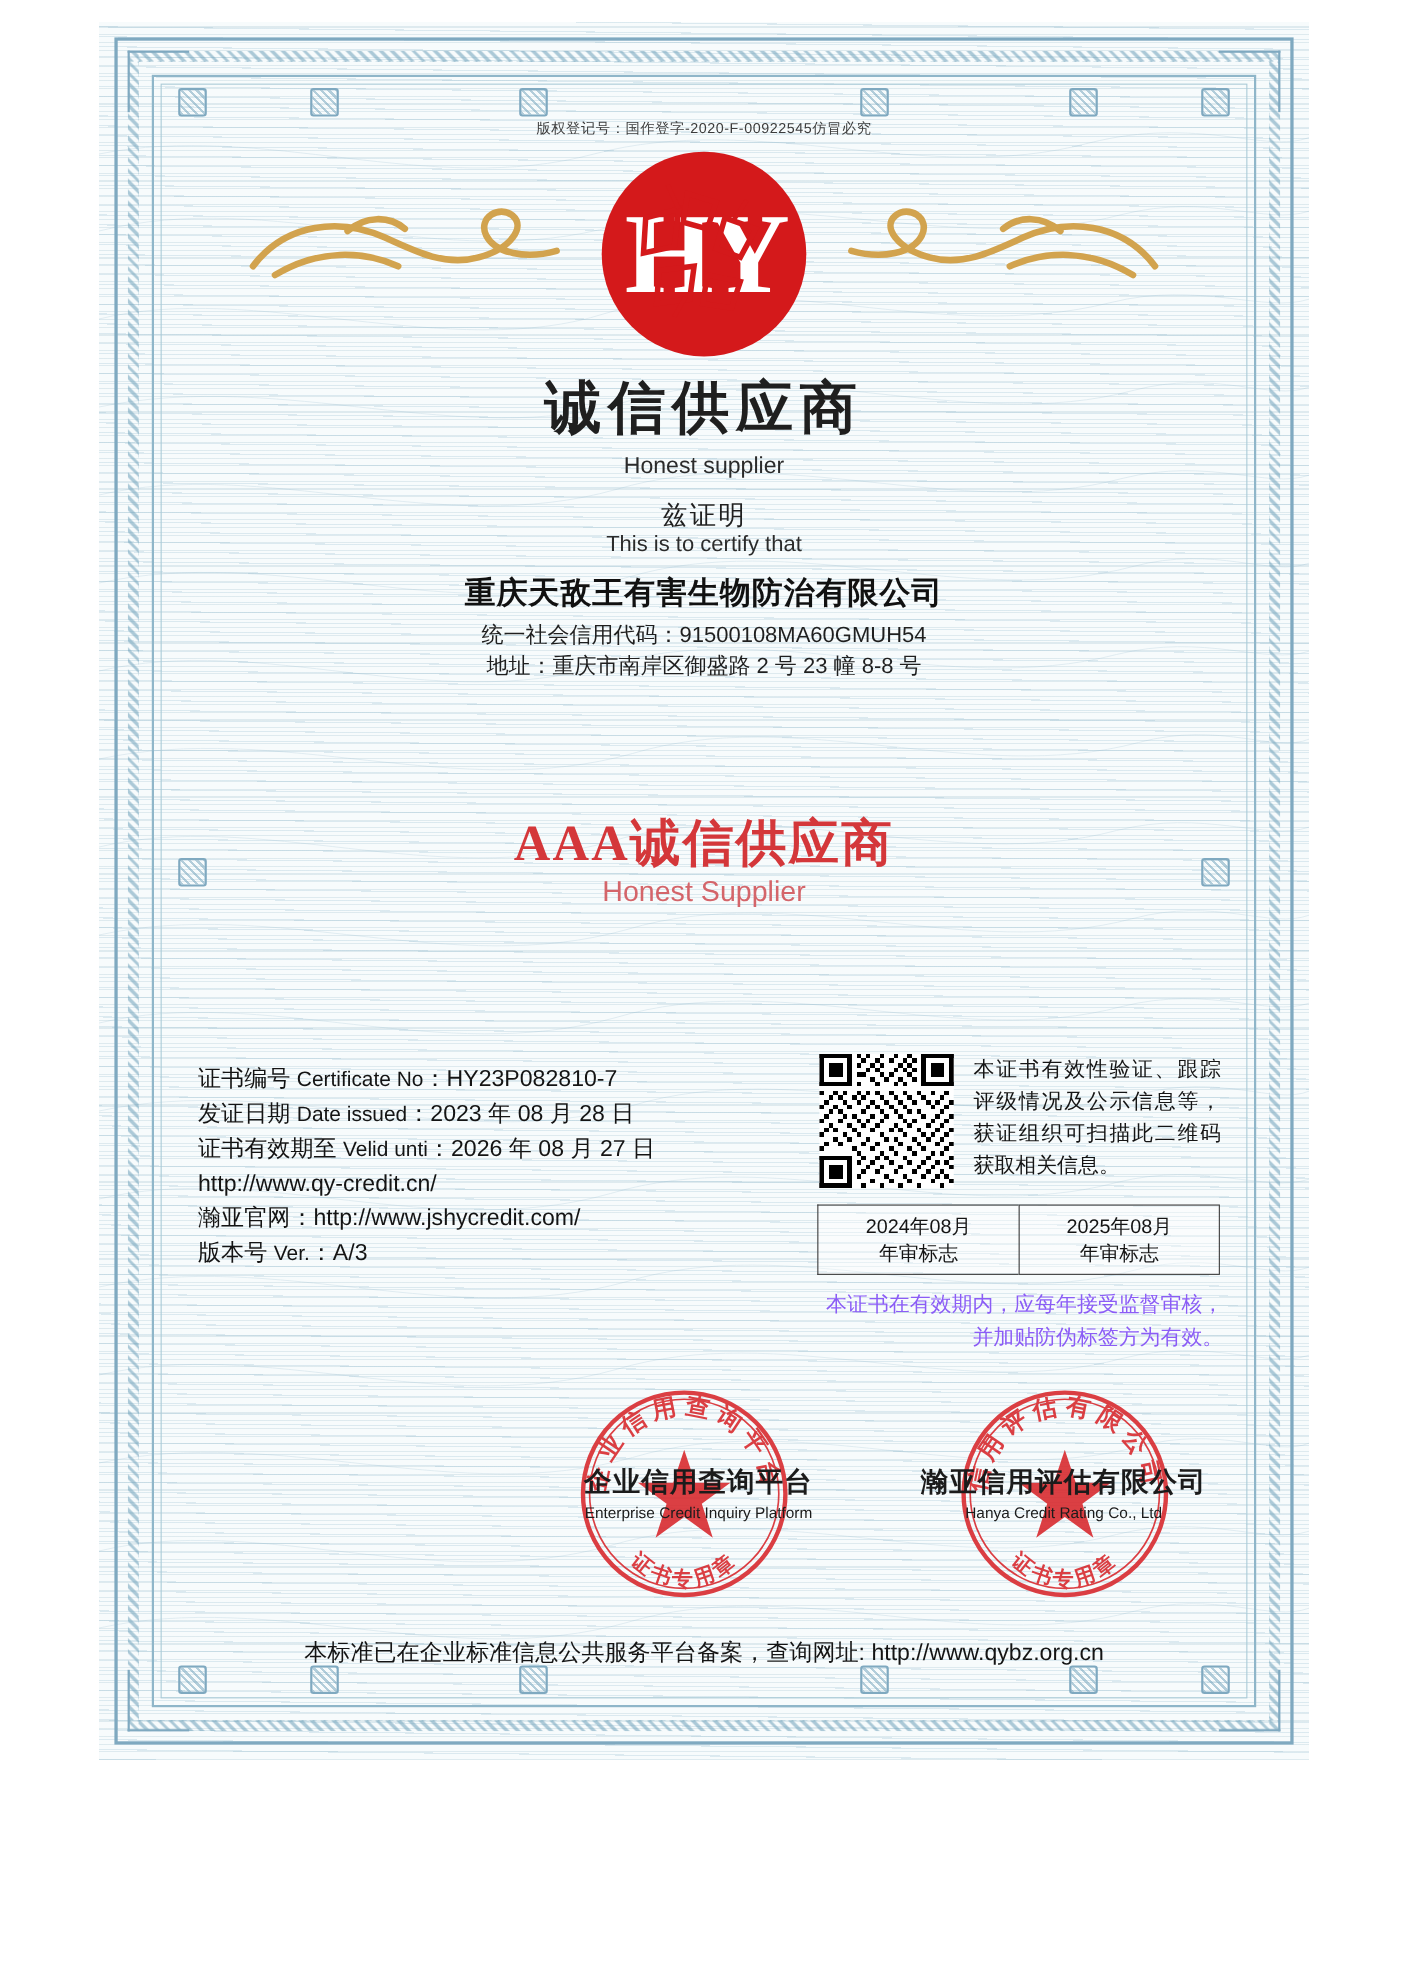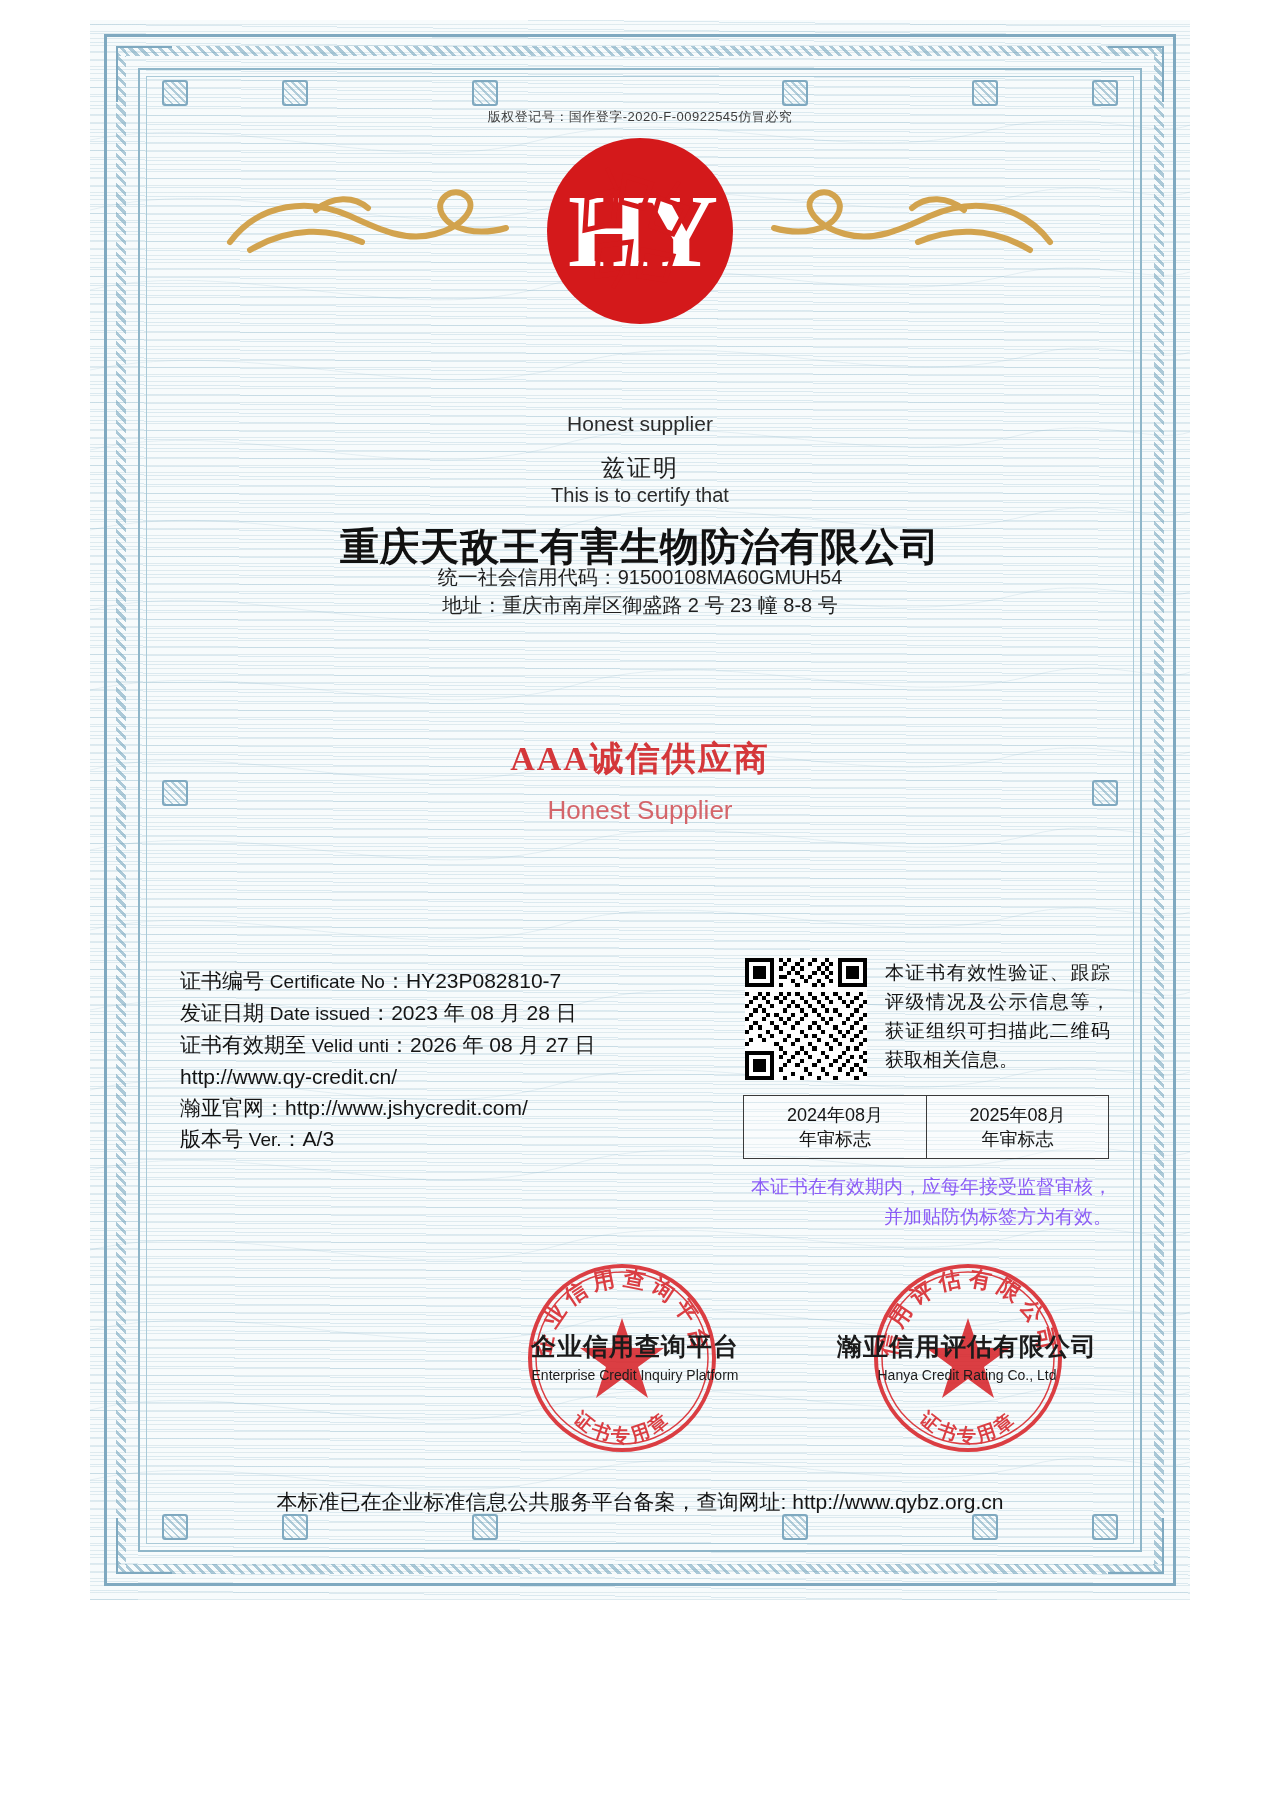--- a/index.html
+++ b/index.html
@@ -213,21 +213,21 @@
     width: 100%;
     text-align: center;
     font-size: 20px;
     color: #2b2b2b;
   }
   .company-name {
     position: absolute;
     top: 500px;
     width: 100%;
     text-align: center;
-    font-size: 39px;
+    font-size: 28px;
     font-weight: bold;
     color: #111111;
     letter-spacing: 1px;
   }
   .credit-code {
     position: absolute;
     top: 544px;
     width: 100%;
     text-align: center;
     font-size: 20px;
@@ -240,21 +240,21 @@
     text-align: center;
     font-size: 20px;
     color: #1f1f1f;
   }
 
   .award-cn {
     position: absolute;
     top: 716px;
     width: 100%;
     text-align: center;
-    font-size: 34px;
+    font-size: 46px;
     font-weight: bold;
     color: #d4373a;
     letter-spacing: 2px;
     font-family: "Liberation Serif", serif;
   }
   .award-en {
     position: absolute;
     top: 775px;
     width: 100%;
     text-align: center;
@@ -457,20 +457,21 @@
           </g>
           <g stroke="#d4191b" stroke-width="4" fill="none">
             <path d="M60,30 L70,52"></path>
             <path d="M132,44 L120,62"></path>
             <path d="M66,150 L76,132"></path>
           </g>
         </svg>
       </div>
     </div>
 
+    <div class="title-cn">诚信供应商</div>
     <div class="title-en">Honest supplier</div>
     <div class="certify-cn">兹证明</div>
     <div class="certify-en">This is to certify that</div>
     <div class="company-name">重庆天敌王有害生物防治有限公司</div>
     <div class="credit-code">
       <span>统一社会信用代码：</span><span>91500108MA60GMUH54</span>
     </div>
     <div class="address">
       <span>地址：</span><span>重庆市南岸区御盛路 2 号 23 幢 8-8 号</span>
     </div>

